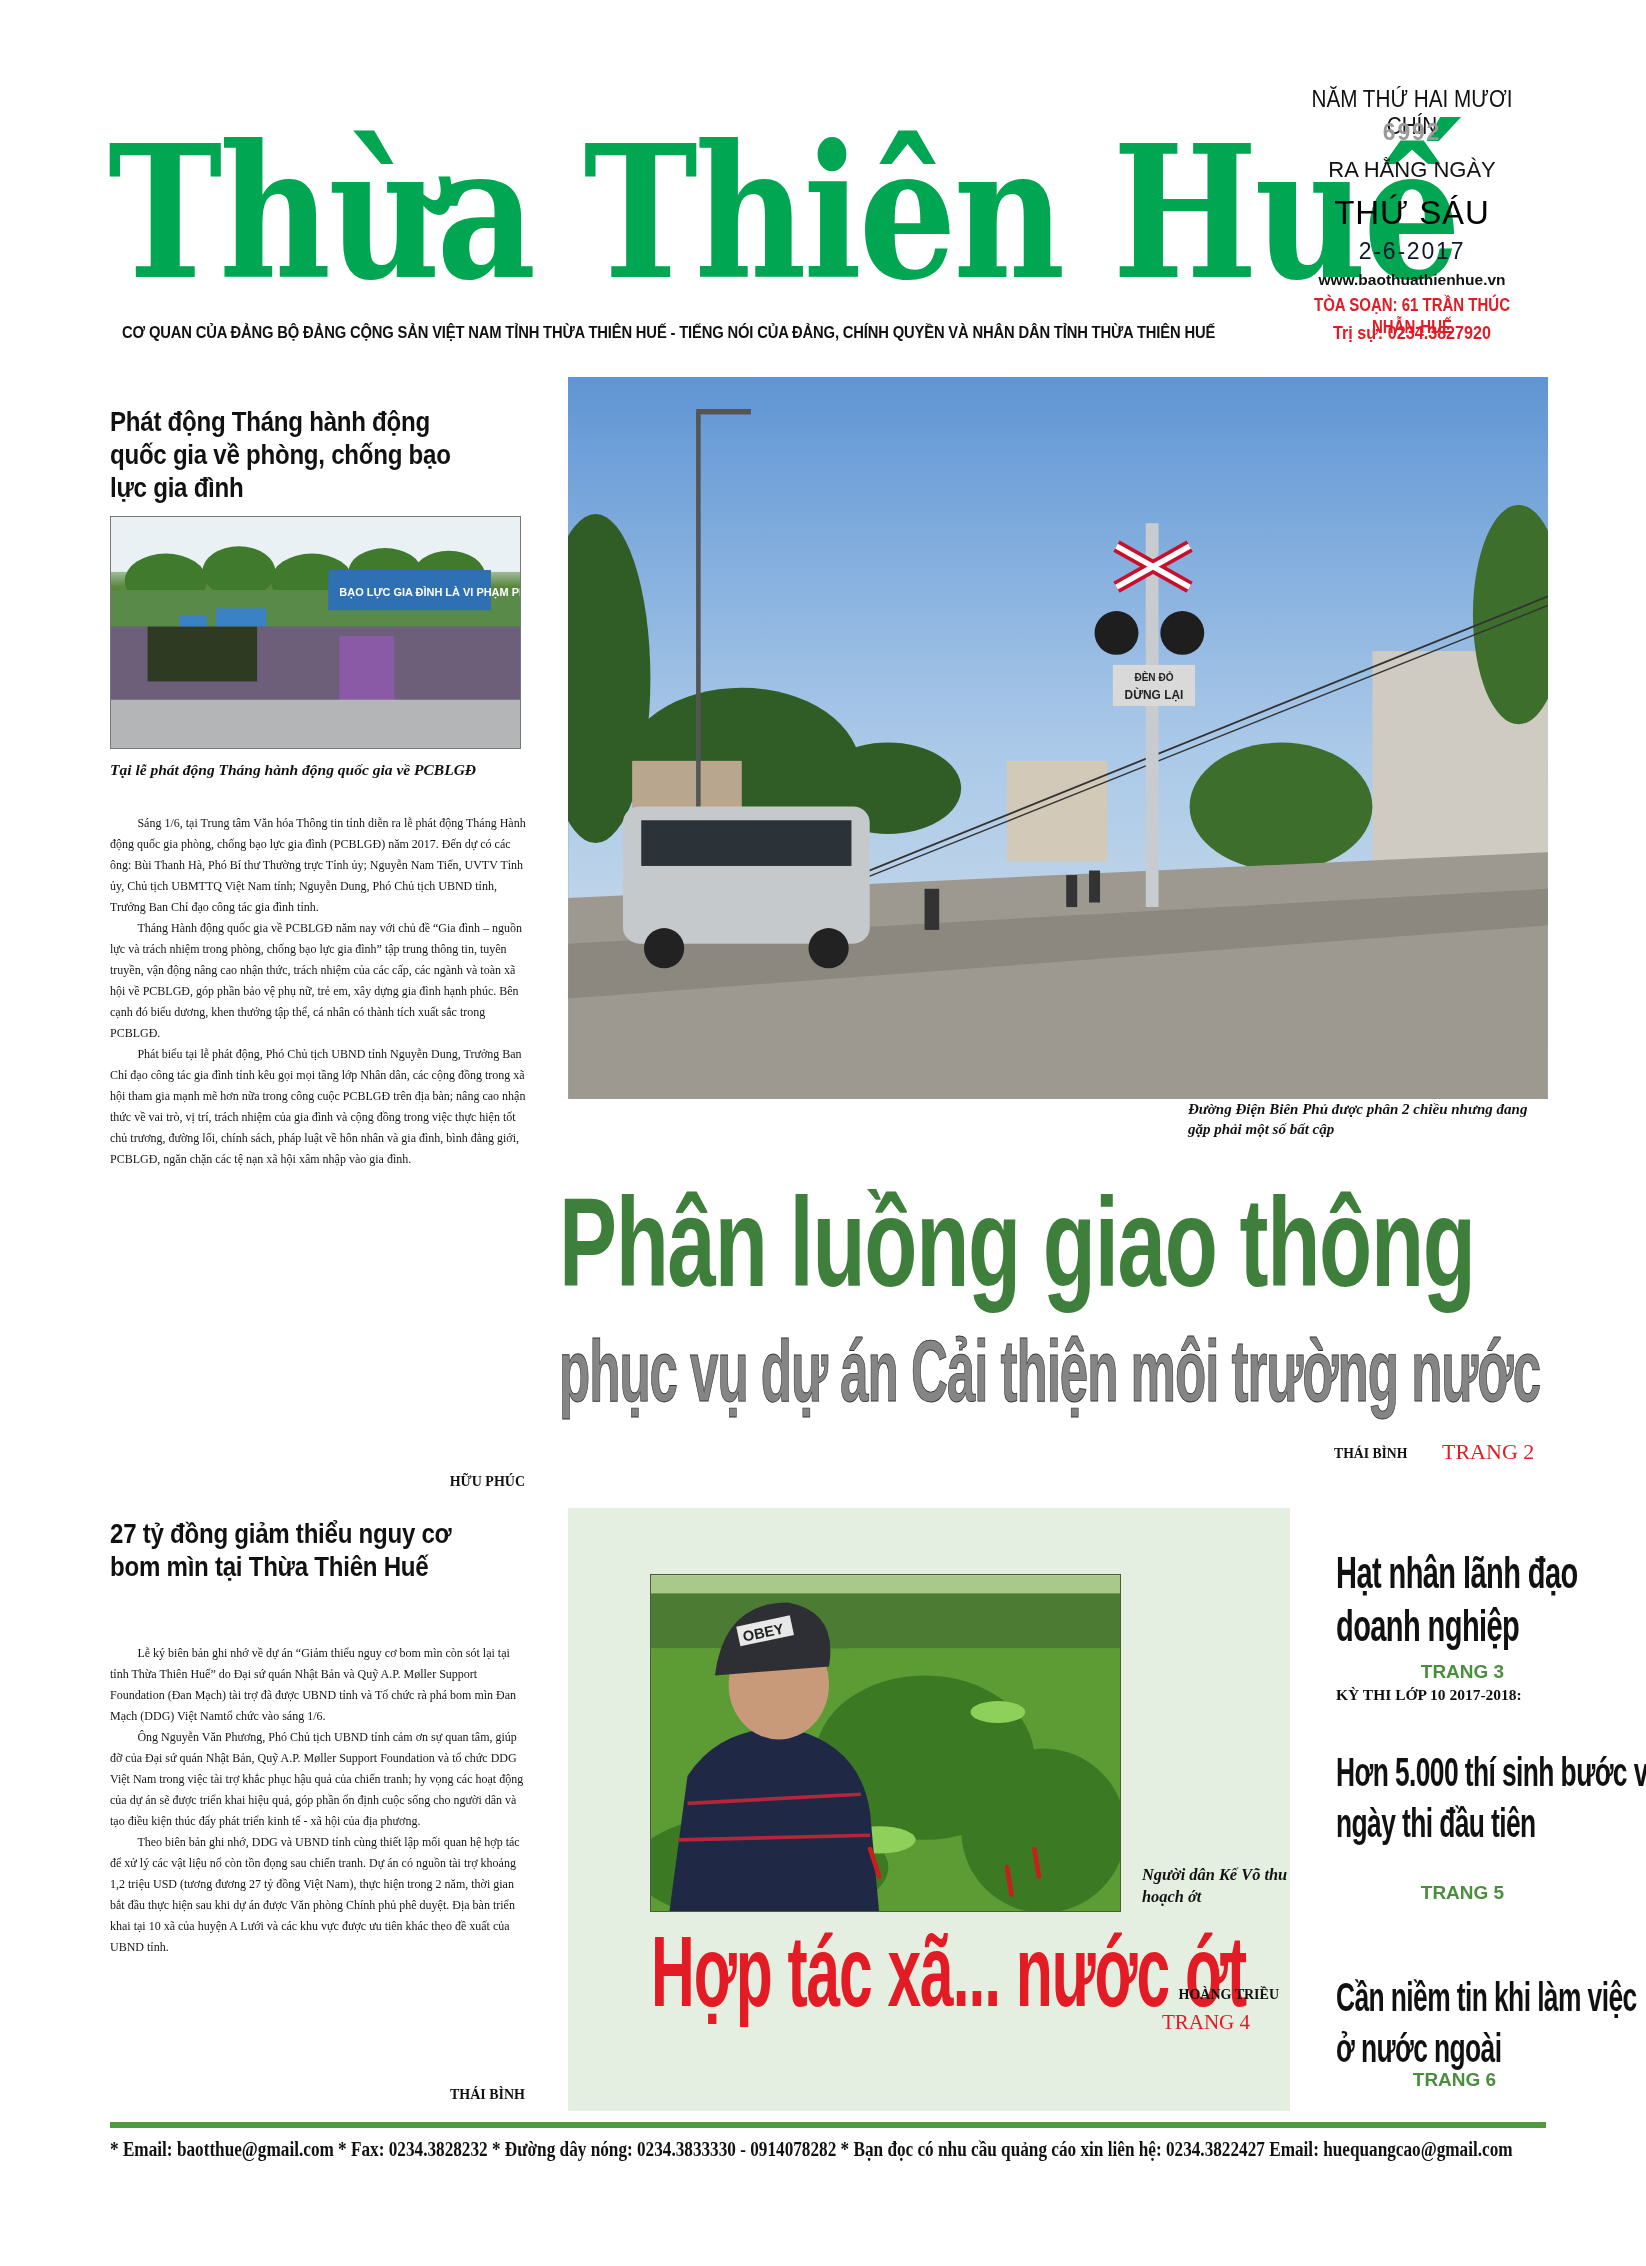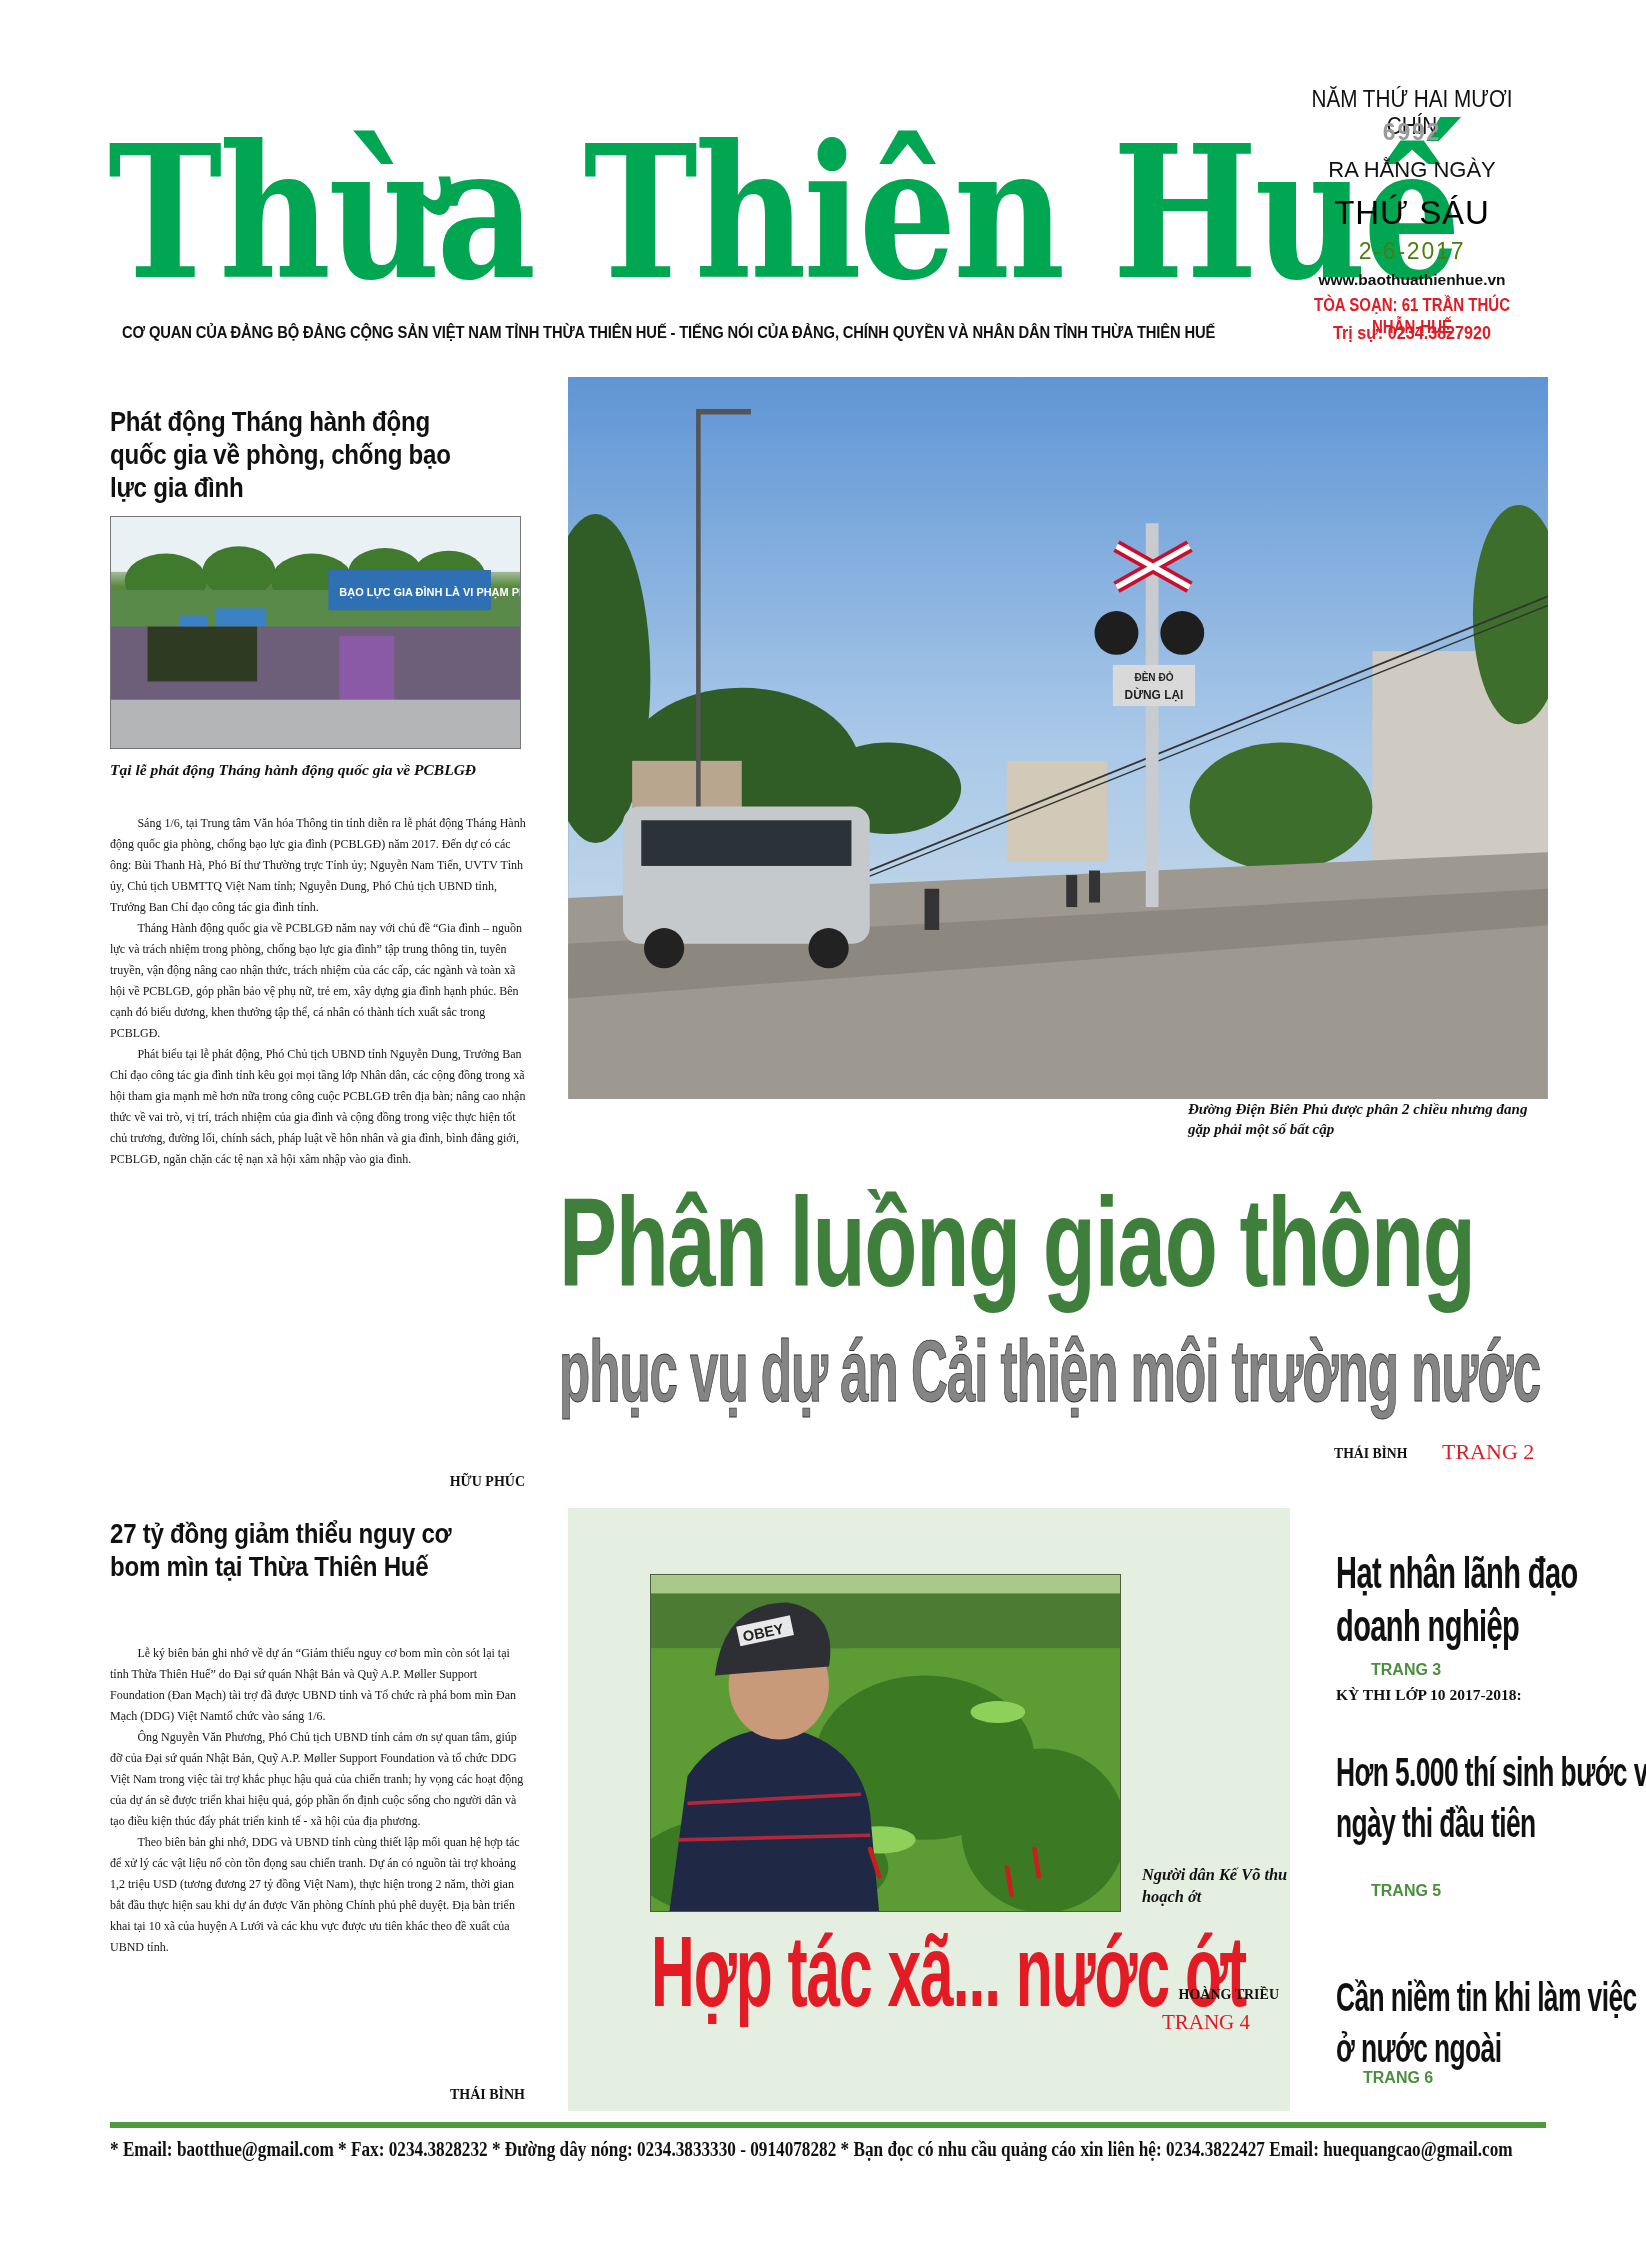--- a/index.html
+++ b/index.html
@@ -19,21 +19,21 @@
     left: 122px; top: 322px; width: 1151px;
     font-family: "Liberation Sans", sans-serif; font-weight: bold;
     font-size: 17.4px; color: #111; white-space: nowrap;
     transform: scaleX(0.85); transform-origin: left center; letter-spacing: -0.2px;
   }
   .info { left: 1275px; width: 274px; text-align: center; font-family: "Liberation Sans", sans-serif; }
   .info-year { top: 86px; font-size: 23px; color: #111; transform: scaleX(0.9); }
   .info-issue { top: 119px; font-size: 23px; font-weight: bold; color: #9a9a9a; letter-spacing: 1.8px; }
   .info-daily { top: 157px; font-size: 22px; color: #111; }
   .info-day { top: 194px; font-size: 33px; font-weight: normal; color: #000000; letter-spacing: 0.9px; }
-  .info-date { top: 238px; font-size: 23px; color: #4d7c0f; letter-spacing: 1.8px; }
+  .info-date { top: 238px; font-size: 23px; color: #0f172a; letter-spacing: 1.8px; }
   .info-web { top: 271px; font-size: 15.5px; font-weight: bold; color: #111; }
   .info-addr { top: 294px; font-size: 18.3px; font-weight: bold; color: #e21b24; transform: scaleX(0.82); }
   .info-phone { top: 322px; font-size: 19px; font-weight: bold; color: #e21b24; transform: scaleX(0.85); }
 
   
   .heading-bold {
     font-family: "Liberation Sans", sans-serif; font-weight: bold; color: #111;
     transform: scaleX(0.86); transform-origin: left top; letter-spacing: -0.3px;
   }
   .h-left1 { left: 110px; top: 405px; width: 411px; font-size: 28px; line-height: 33px; }
@@ -91,21 +91,21 @@
   }
   .by-chili { left: 1133px; top: 1987px; width: 146px; text-align: right; font-size: 14px; font-weight: bold; color: #111; }
   .page-chili { left: 1133px; top: 2010px; width: 146px; text-align: center; font-size: 21px; color: #e21b24; }
 
   
   .teaser-h {
     font-family: "Liberation Sans", sans-serif; font-weight: bold; color: #111; white-space: nowrap;
     transform: scaleX(0.66); transform-origin: left top; letter-spacing: -0.9px;
   }
   .t1 { left: 1336px; top: 1546px; font-size: 44px; line-height: 53px; }
-  .t-page { font-family: "Liberation Sans", sans-serif; font-weight: bold; color: #4a8f3e; font-size: 16px; text-align: left; width: 183px; }
+  .t-page { font-family: "Liberation Sans", sans-serif; font-weight: bold; color: #4a8f3e; font-size: 19px; text-align: center; width: 183px; }
   .tp1 { left: 1371px; top: 1661px; }
   .kicker { left: 1336px; top: 1686px; font-size: 15.5px; font-weight: bold; color: #111; white-space: nowrap; }
   .t2 { left: 1336px; top: 1747px; font-size: 40px; line-height: 51px; }
   .tp2 { left: 1371px; top: 1882px; }
   .t3 { left: 1336px; top: 1972px; font-size: 40px; line-height: 51px; }
   .tp3 { left: 1363px; top: 2069px; }
 
   
   .footer-rule { left: 110px; top: 2122px; width: 1436px; height: 6.4px; background: #4e9a3c; }
   .footer-text {

